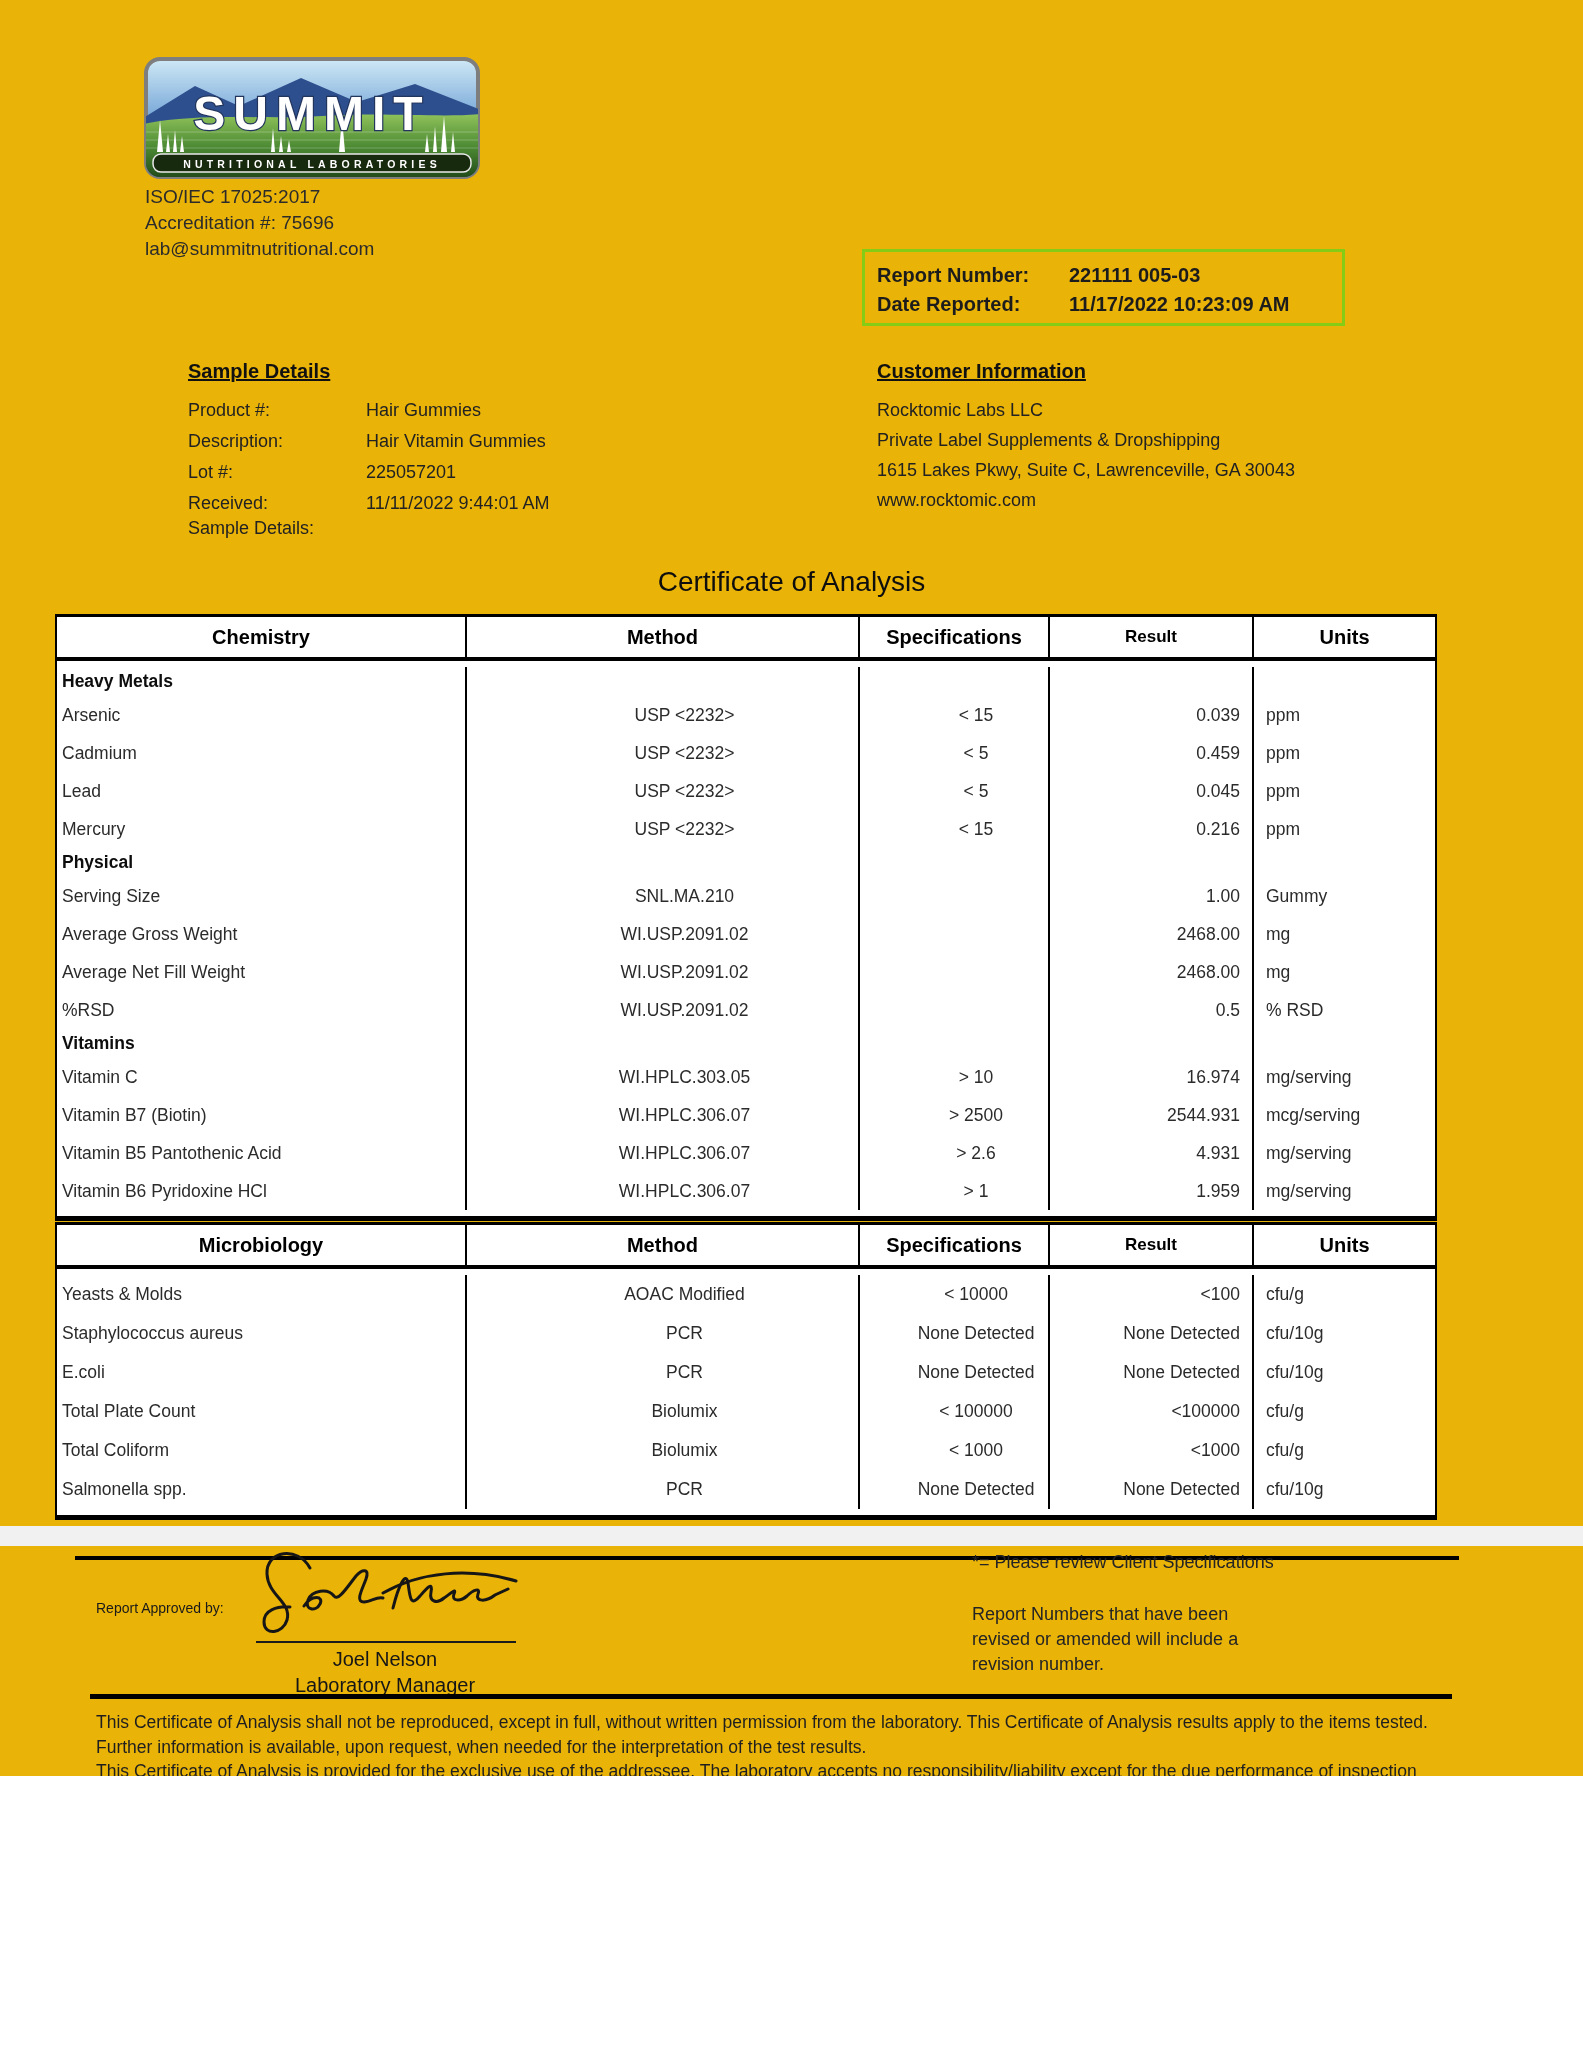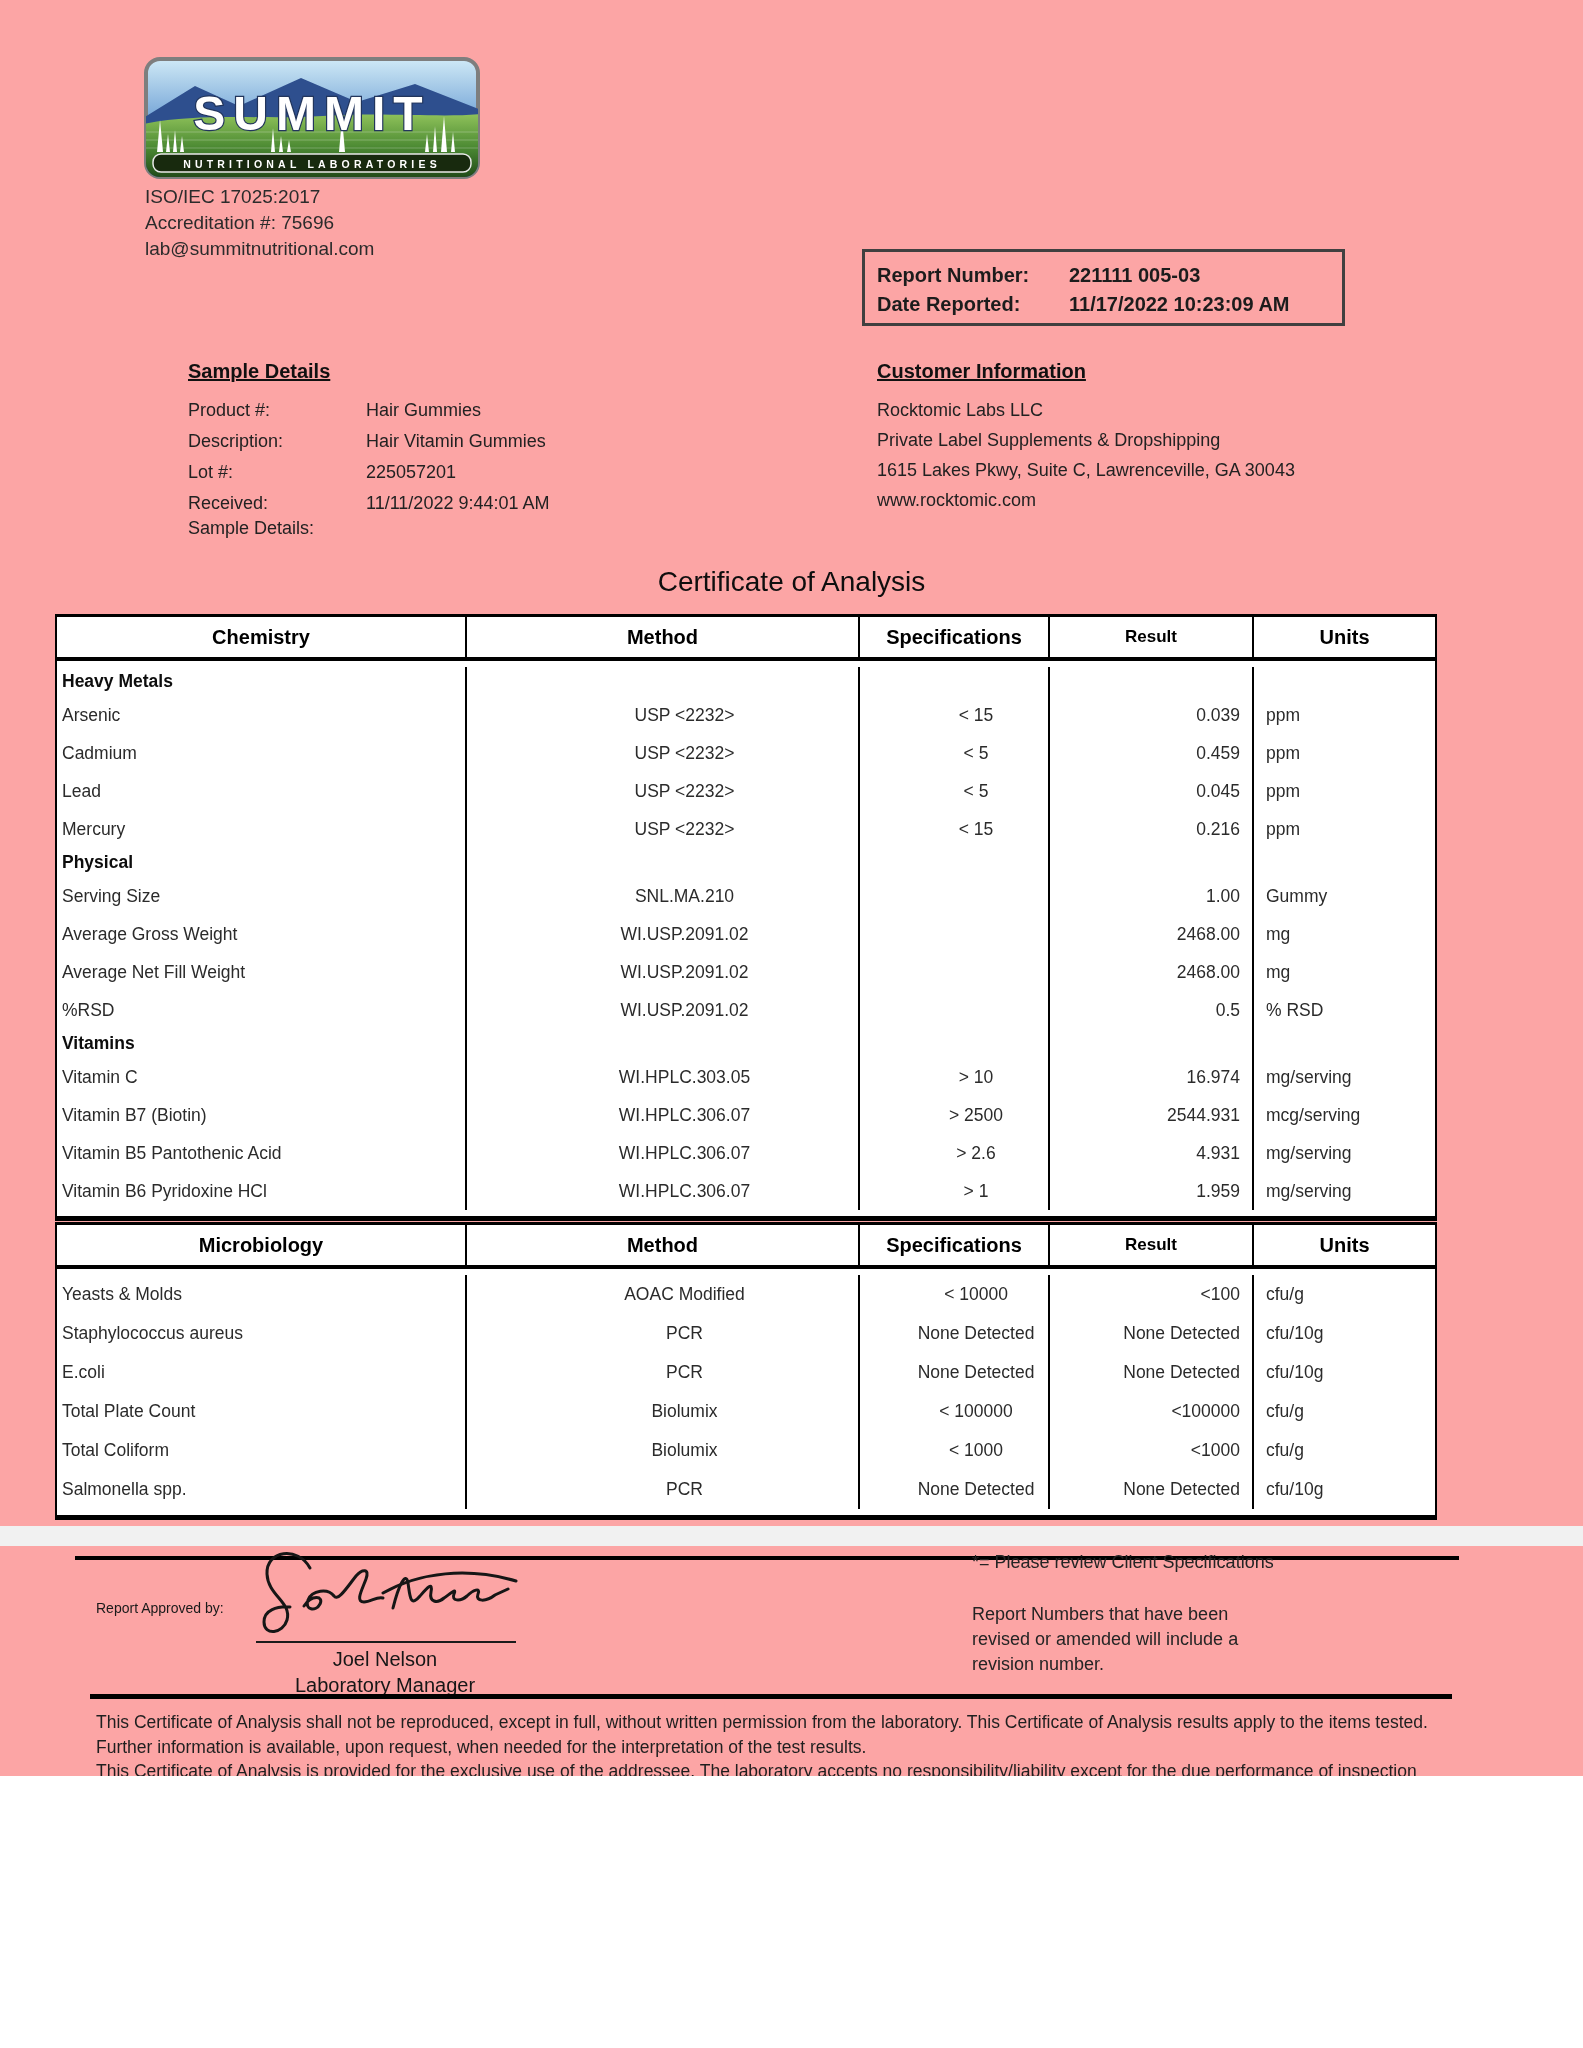--- a/index.html
+++ b/index.html
@@ -1,25 +1,25 @@
 <!DOCTYPE html>
 <html><head>
 <meta charset="utf-8">
 <style>
   html,body{margin:0;padding:0;background:#ffffff;}
   .page{
-    position:relative;width:1583px;height:1776px;background:#fca5a5;overflow:hidden;
+    position:relative;width:1583px;height:1776px;background:#eab308;overflow:hidden;
     font-family:"Liberation Sans", sans-serif;color:#1c1c1c;
   }
   
   .logo{position:absolute;left:143px;top:56px;width:338px;height:124px;}
   .lab-meta{position:absolute;left:145px;top:184px;font-size:19px;line-height:26px;color:#2b2b2b;}
   .report-box{
     position:absolute;left:862px;top:249px;width:483px;height:77px;box-sizing:border-box;
-    border:3px solid #404040;padding:9px 12px 0 12px;
+    border:3px solid #84cc16;padding:9px 12px 0 12px;
   }
   .rb-row{display:flex;font-size:20px;font-weight:bold;line-height:29px;}
   .rb-label{width:192px;}
   
   .block-heading{font-size:20px;font-weight:bold;text-decoration:underline;color:#111;}
   .sample-details{position:absolute;left:188px;top:360px;}
   .sd-rows{margin-top:12px;}
   .sd-row{display:flex;font-size:18px;line-height:31px;color:#222;}
   .sd-label{width:178px;}
   .sd-extra{position:absolute;left:188px;top:518px;font-size:18px;color:#222;}

